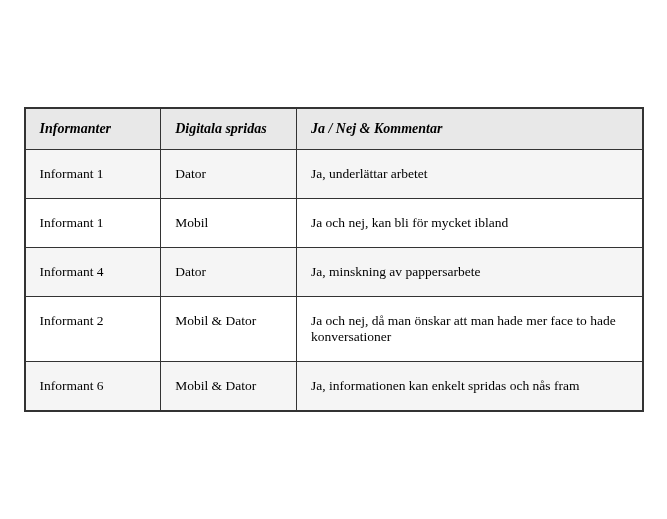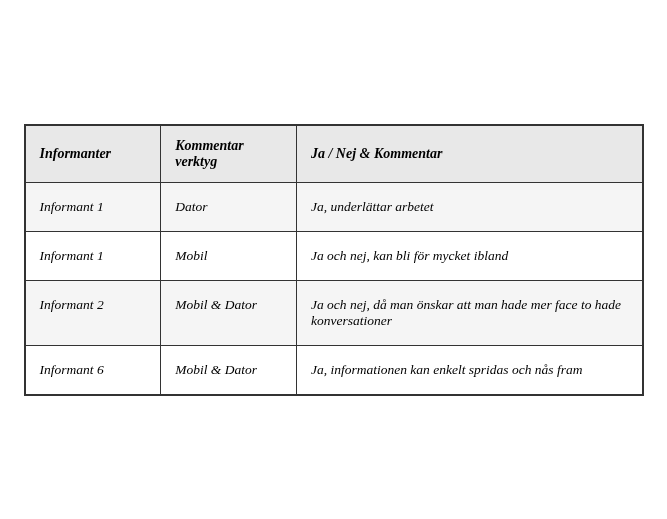--- a/index.html
+++ b/index.html
@@ -48,21 +48,20 @@
 
     tbody tr:nth-child(even) {
       background-color: #ffffff;
     }
 
     tbody td {
       padding: 16px 14px;
       border: 1px solid #333;
       vertical-align: top;
       font-size: 13.5px;
-      font-style: italic;
     }
 
     .col-informant {
       width: 22%;
     }
 
     .col-tool {
       width: 22%;
     }
 
@@ -71,34 +70,39 @@
     }
   </style>
 </head>
 <body>
 
 <div class="table-container">
   <table>
     <thead>
       <tr>
         <th class="col-informant">Informanter</th>
-        <th class="col-tool">Kommentar verktyg</th>
+        <th class="col-tool">Digitala spridas</th>
         <th class="col-comment">Ja / Nej &amp; Kommentar</th>
       </tr>
     </thead>
     <tbody id="table-body">
     <tr>
           <td class="col-informant">Informant 1</td>
           <td class="col-tool">Dator</td>
           <td class="col-comment">Ja, underlättar arbetet</td>
         </tr>
         <tr>
           <td class="col-informant">Informant 1</td>
           <td class="col-tool">Mobil</td>
           <td class="col-comment">Ja och nej, kan bli för mycket ibland</td>
+        </tr>
+        <tr>
+          <td class="col-informant">Informant 4</td>
+          <td class="col-tool">Dator</td>
+          <td class="col-comment">Ja, minskning av pappersarbete</td>
         </tr>
         <tr>
           <td class="col-informant">Informant 2</td>
           <td class="col-tool">Mobil &amp; Dator</td>
           <td class="col-comment">Ja och nej, då man önskar att man hade mer face to hade konversationer</td>
         </tr>
         <tr>
           <td class="col-informant">Informant 6</td>
           <td class="col-tool">Mobil &amp; Dator</td>
           <td class="col-comment">Ja, informationen kan enkelt spridas och nås fram</td>

